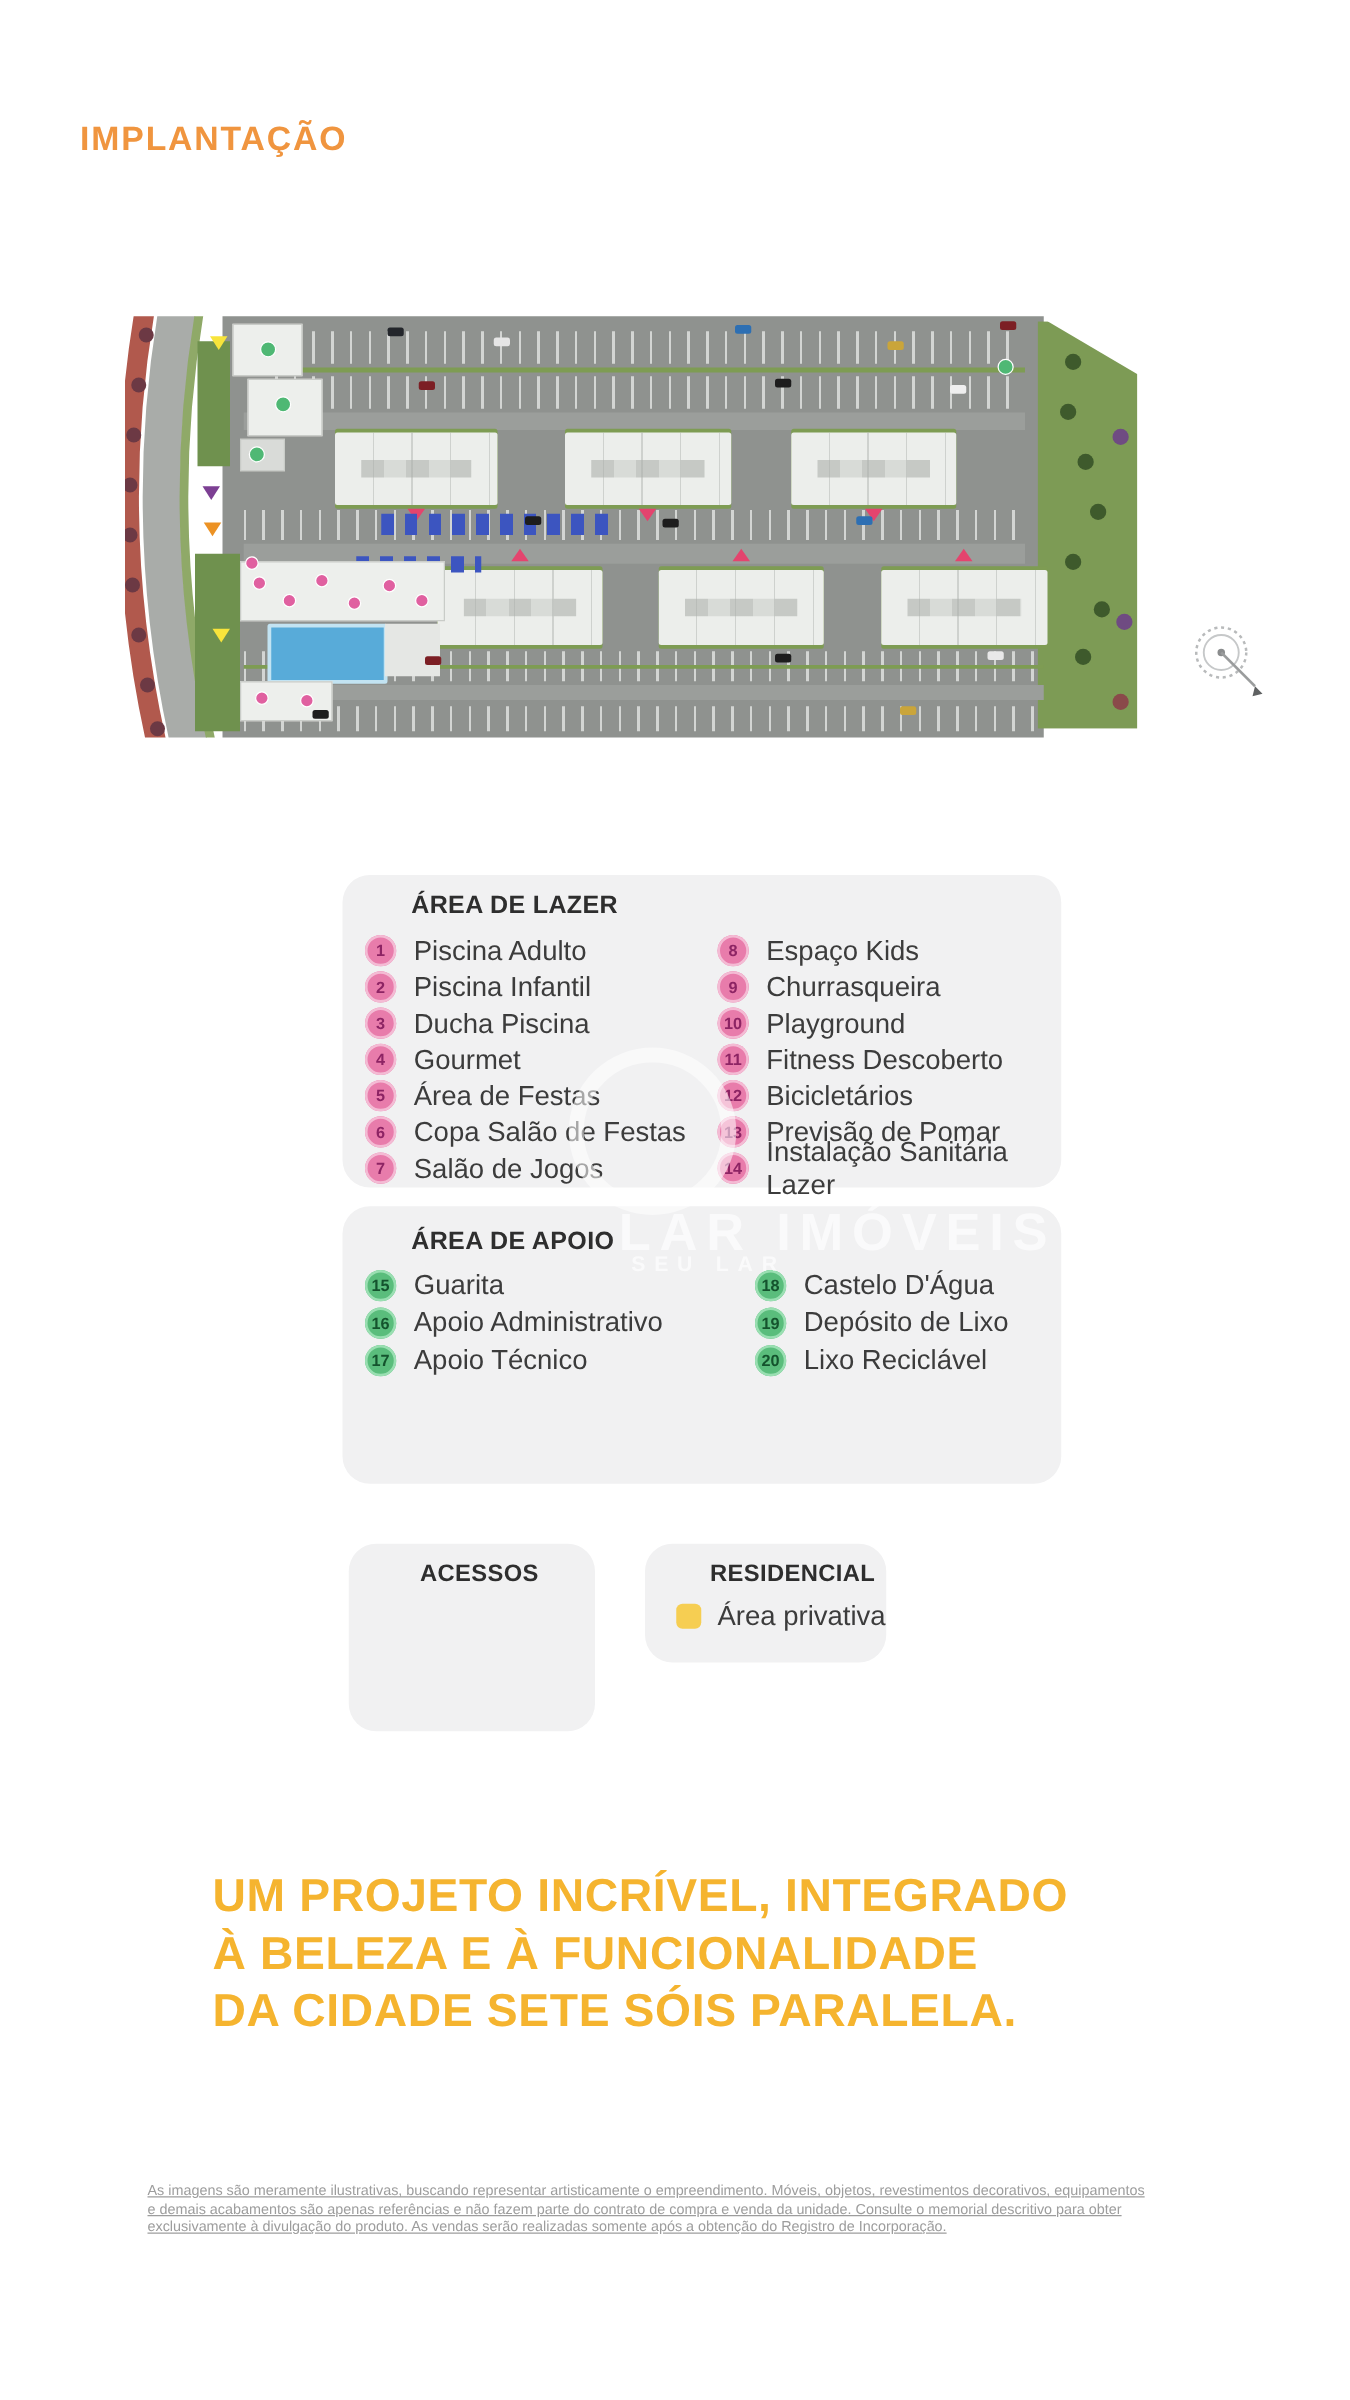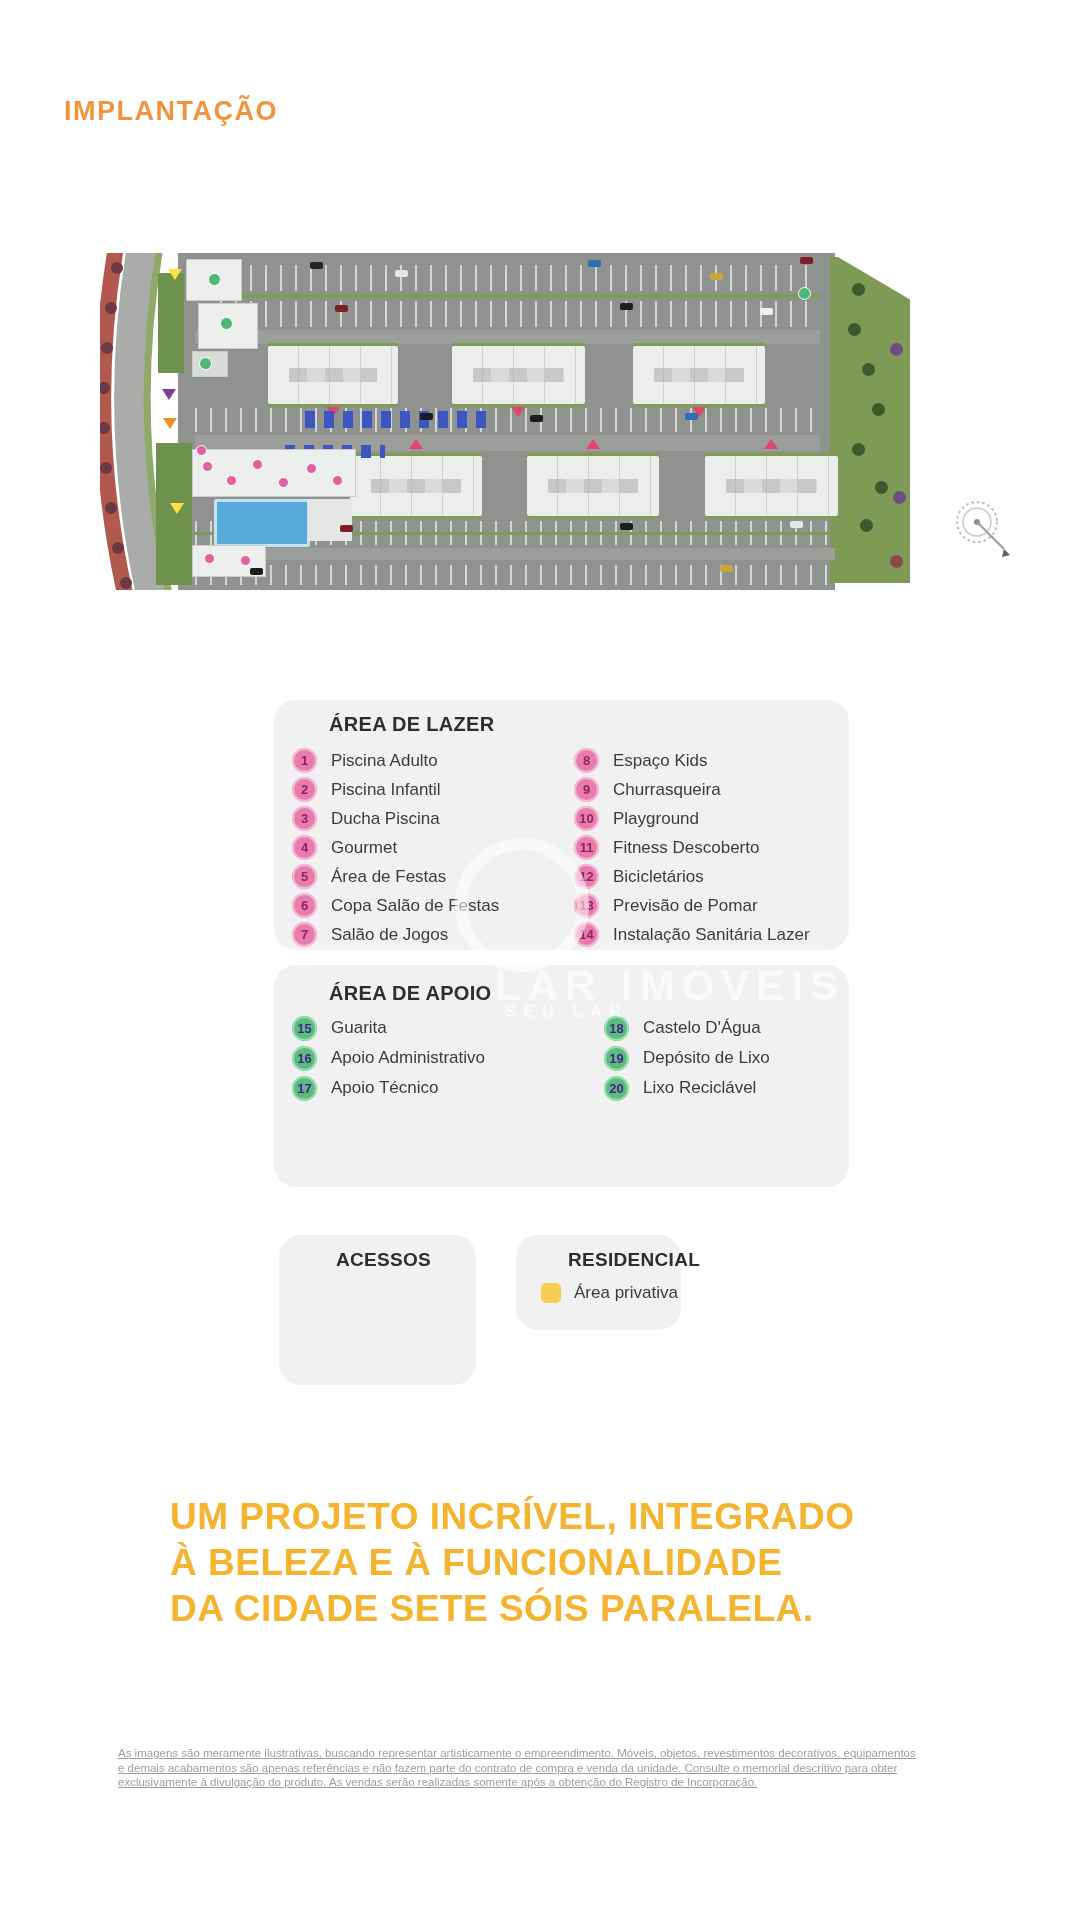--- a/index.html
+++ b/index.html
@@ -41,22 +41,22 @@
 
   
   .card{position:absolute;background:#F1F1F2;border-radius:22px;margin-left:16px;}
   .lg-header{position:absolute;font-weight:bold;font-size:20px;color:#2E2E2E;letter-spacing:.3px;}
   .lg-col{position:absolute;}
   .lg-row{display:flex;align-items:center;height:29px;}
   .lg-row.tall{height:30px;}
   .dot{width:25px;height:25px;border-radius:50%;display:flex;align-items:center;justify-content:center;
     font-size:13px;font-weight:bold;flex:none;margin-right:14px;}
   .dot.pink{background:#E87CAB;color:#8D2464;box-shadow:inset 0 0 0 2px #F4BBD4;}
-  .dot.green{background:#5ABD7C;color:#4c1d95;box-shadow:inset 0 0 0 2px #9ADFB2;}
-  .lg-label{font-size:17px;color:#3C3C3C;}
+  .dot.green{background:#5ABD7C;color:#14532d;box-shadow:inset 0 0 0 2px #9ADFB2;}
+  .lg-label{font-size:22px;color:#3C3C3C;}
 
   .acc-row{display:flex;align-items:center;height:28px;}
   .acc-tri{width:0;height:0;border-left:9px solid transparent;border-right:9px solid transparent;
     border-top-width:12px;border-top-style:solid;margin-right:13px;flex:none;}
   .res-square{width:20px;height:20px;border-radius:5px;background:#F6CE52;margin-right:13px;flex:none;}
 
   
   .wm{position:absolute;color:rgba(255,255,255,.65);font-weight:bold;pointer-events:none;}
   .wm-ring{position:absolute;width:110px;height:110px;border:12px solid rgba(255,255,255,.55);
     border-radius:50%;pointer-events:none;}
@@ -286,21 +286,21 @@
 </div>
 
 <div class="wm-ring" style="left:455px;top:838px;"></div>
 <div class="wm" style="left:495px;top:962px;font-size:42px;letter-spacing:7px;">LAR IMÓVEIS</div>
 <div class="wm" style="left:505px;top:1002px;font-size:17px;letter-spacing:7px;">SEU LAR</div>
 
 <div class="card" style="left:263px;top:1235px;width:197px;height:150px;">
   <div class="lg-header" style="left:57px;top:14px;font-size:19px;">ACESSOS</div>
 </div>
 
-<div class="card" style="left:500px;top:1235px;width:165px;height:95px;">
+<div class="card" style="left:500px;top:1235px;width:193px;height:95px;">
   <div class="lg-header" style="left:52px;top:14px;font-size:19px;">RESIDENCIAL</div>
   <div class="lg-col" style="left:25px;top:44px;">
     <div class="acc-row">
         <span class="res-square"></span>
         <span class="lg-label">Área privativa</span>
       </div>
   </div>
 </div>
 
 <div class="headline">

